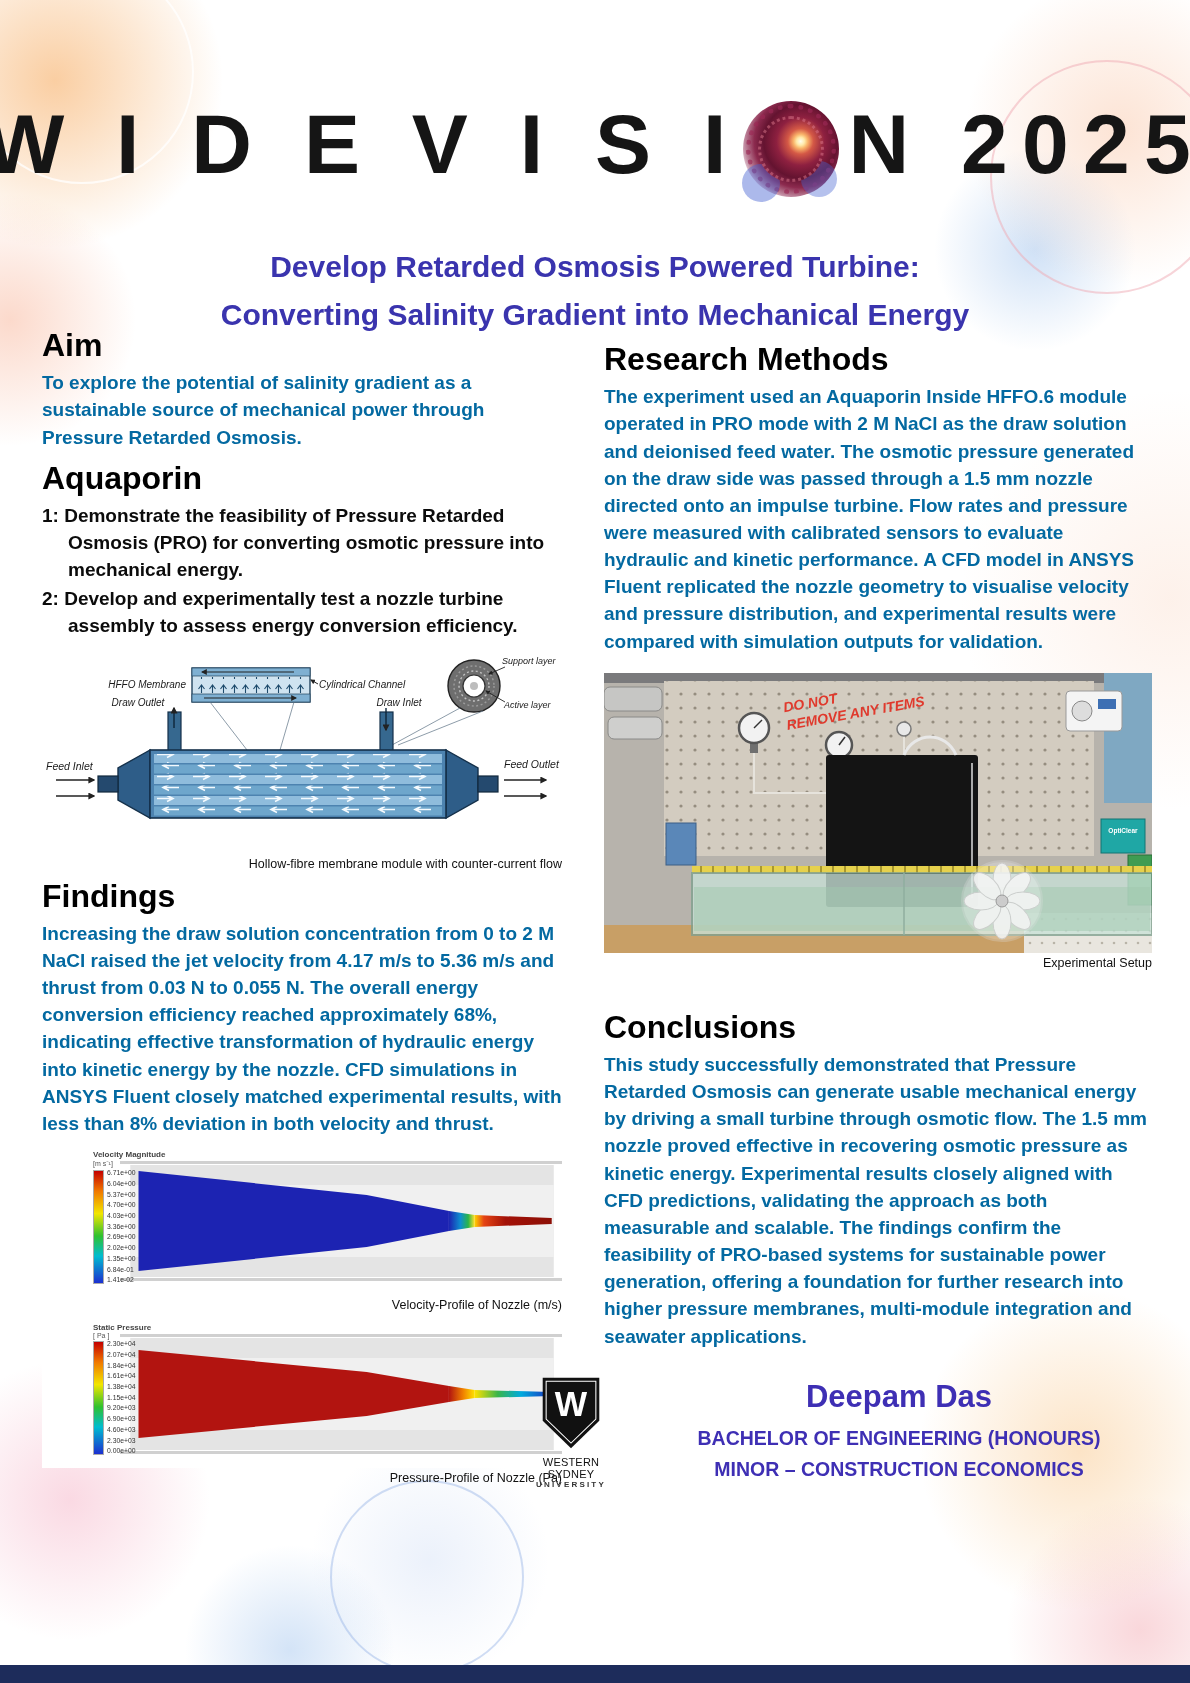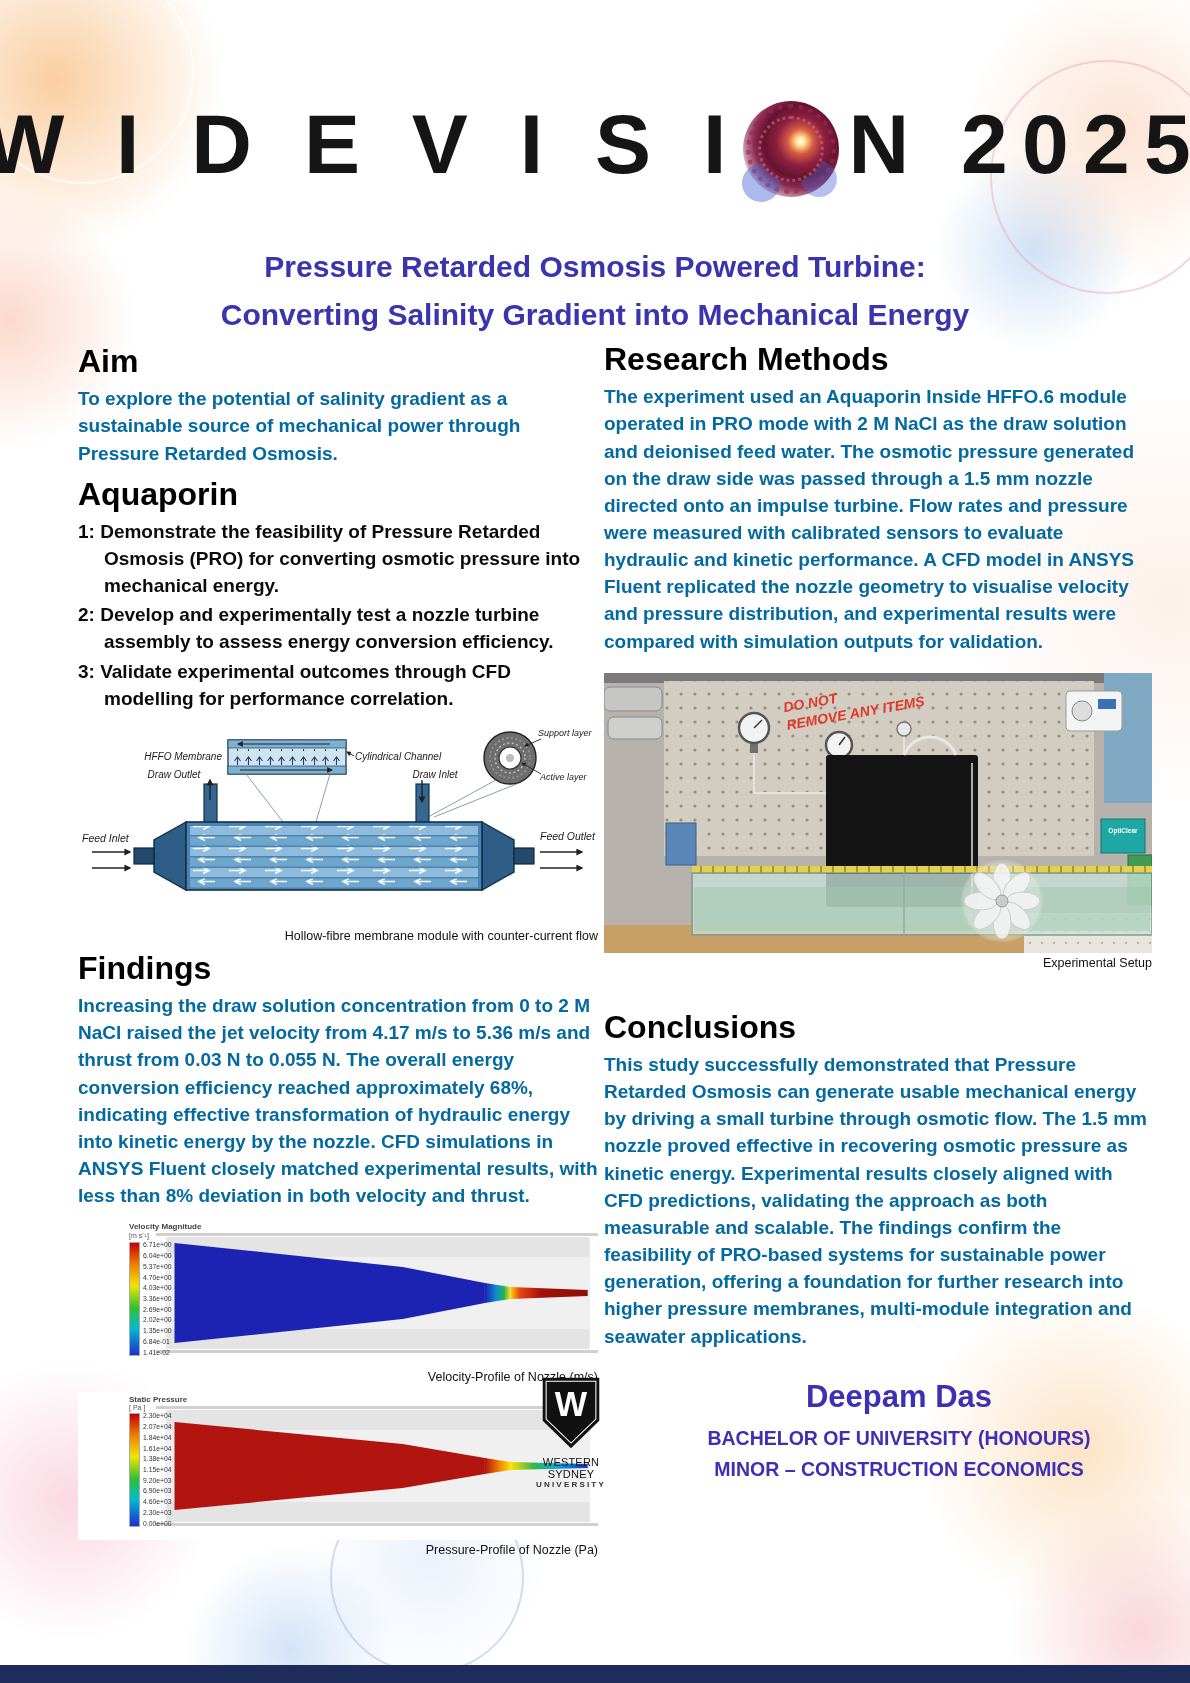--- a/index.html
+++ b/index.html
@@ -30,21 +30,21 @@
     background:radial-gradient(circle at 60% 42%, #fffdf0 0%, #ffe9a8 5%, #f9b36a 9%, rgba(210,80,60,.95) 16%,
       #8e2040 30%, #641330 46%, #8c2a4e 58%, rgba(140,40,80,.55) 70%, rgba(140,40,80,.12) 78%, transparent 85%);}
   .swirl::before{content:"";position:absolute;inset:3px;border-radius:50%;border:5px dotted rgba(155,40,85,.65);}
   .swirl::after{content:"";position:absolute;inset:15px;border-radius:50%;border:3px dotted rgba(220,120,140,.5);
     box-shadow:-30px 34px 0 -14px rgba(70,100,210,.45), 28px 30px 0 -15px rgba(70,100,210,.4);}
 
   .poster-title{position:absolute;top:243px;left:0;right:0;text-align:center;color:#3a34ae;
                 font-weight:bold;font-size:30px;line-height:1.6;}
 
   
-  .col-left{position:absolute;left:42px;top:336px;width:520px;margin-left:36px;}
+  .col-left{position:absolute;left:42px;top:320px;width:520px;}
   .col-right{position:absolute;left:604px;top:334px;width:548px;}
   h2{font-size:32px;font-weight:800;color:#000;margin:8px 0 6px;line-height:1.1;}
   .body{font-size:19px;font-weight:bold;color:#0369a1;line-height:1.43;margin:0 0 10px;}
   ul.obj{list-style:none;margin:0 0 10px;padding:0;}
   ul.obj li{font-size:19px;font-weight:bold;color:#0b0b0b;line-height:1.43;
             padding-left:26px;text-indent:-26px;margin-bottom:2px;}
   figure{margin:0;}
   figcaption{font-size:12.5px;font-weight:normal;color:#111;text-align:right;margin-top:3px;}
 
   
@@ -88,35 +88,34 @@
   <div class="ring ring2"></div>
   <div class="ring ring3"></div>
 
   <div class="event-title">
     <span class="seg">W I D E V I S I</span>
     <span class="swirl"></span>
     <span class="seg">N 2025</span>
   </div>
 
   <div class="poster-title">
-    <div>Pressure Retarded Osmosis Powered Turbine:</div>
+    <div>Develop Retarded Osmosis Powered Turbine:</div>
     <div>Converting Salinity Gradient into Mechanical Energy</div>
   </div>
 
   <div class="col-left">
 
     <h2>Aim</h2>
     <p class="body">To explore the potential of salinity gradient as a sustainable source of mechanical power through Pressure Retarded Osmosis.</p>
 
     <h2>Aquaporin</h2>
     <ul class="obj">
 
     <li>1: Demonstrate the feasibility of Pressure Retarded Osmosis (PRO) for converting osmotic pressure into mechanical energy.</li>
         <li>2: Develop and experimentally test a nozzle turbine assembly to assess energy conversion efficiency.</li>
-        <li>3: Validate experimental outcomes through CFD modelling for performance correlation.</li>
       </ul>
 
     <figure>
       <svg viewBox="0 0 520 200" width="520" height="200">
         <defs>
           <marker id="arr" viewBox="0 0 10 10" refX="8" refY="5" markerWidth="5" markerHeight="5" orient="auto-start-reverse">
             <path d="M0,0 L10,5 L0,10 z" fill="#222"></path>
           </marker>
           <pattern id="arrowR" width="36" height="11" patternUnits="userSpaceOnUse">
             <rect width="36" height="11" fill="#8fbcdc"></rect>
@@ -381,20 +380,20 @@
         <svg viewBox="0 0 70 86" width="60" height="74">
           <path d="M2,2 H68 V52 L35,84 L2,52 Z" fill="#111111"></path>
           <path d="M6,6 H64 V50 L35,78 L6,50 Z" fill="none" stroke="#ffffff" stroke-width="1.2"></path>
           <text x="35" y="46" text-anchor="middle" font-size="40" font-weight="bold" fill="#ffffff">W</text>
         </svg>
         <div class="uni-name1">WESTERN SYDNEY</div>
         <div class="uni-name2">UNIVERSITY</div>
       </div>
       <div class="author-text">
         <div class="author-name">Deepam Das</div>
-        <div class="author-line">BACHELOR OF UNIVERSITY (HONOURS)</div>
+        <div class="author-line">BACHELOR OF ENGINEERING (HONOURS)</div>
         <div class="author-line">MINOR – CONSTRUCTION ECONOMICS</div>
       </div>
     </div>
   </div>
 
   <div class="footer-bar"></div>
 </div>
 
 </body></html>

